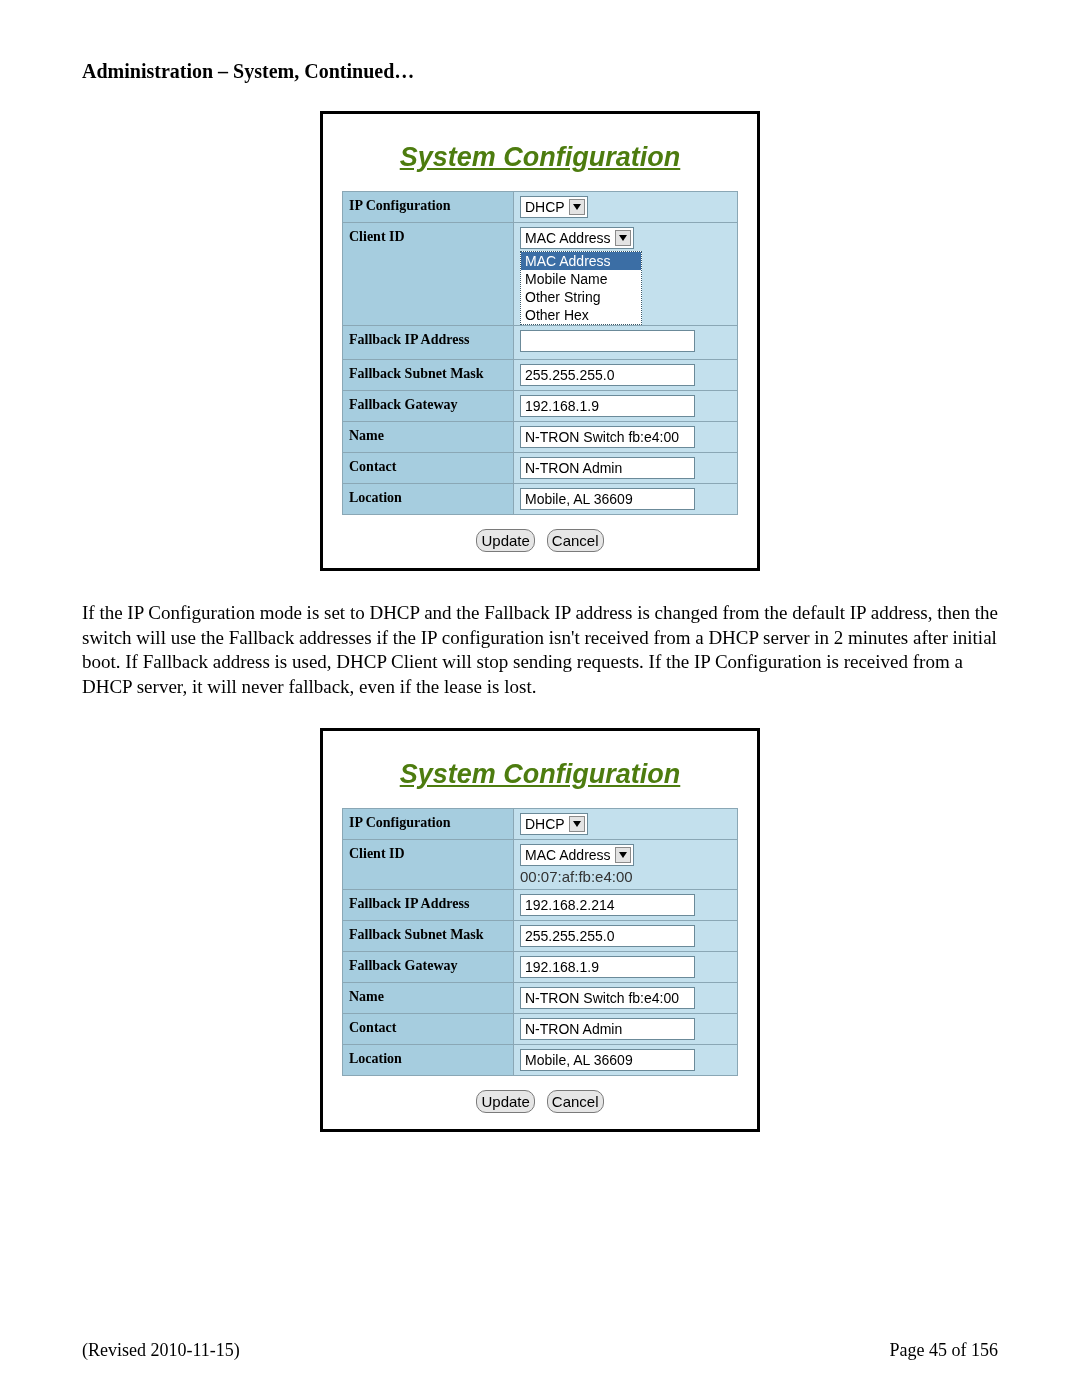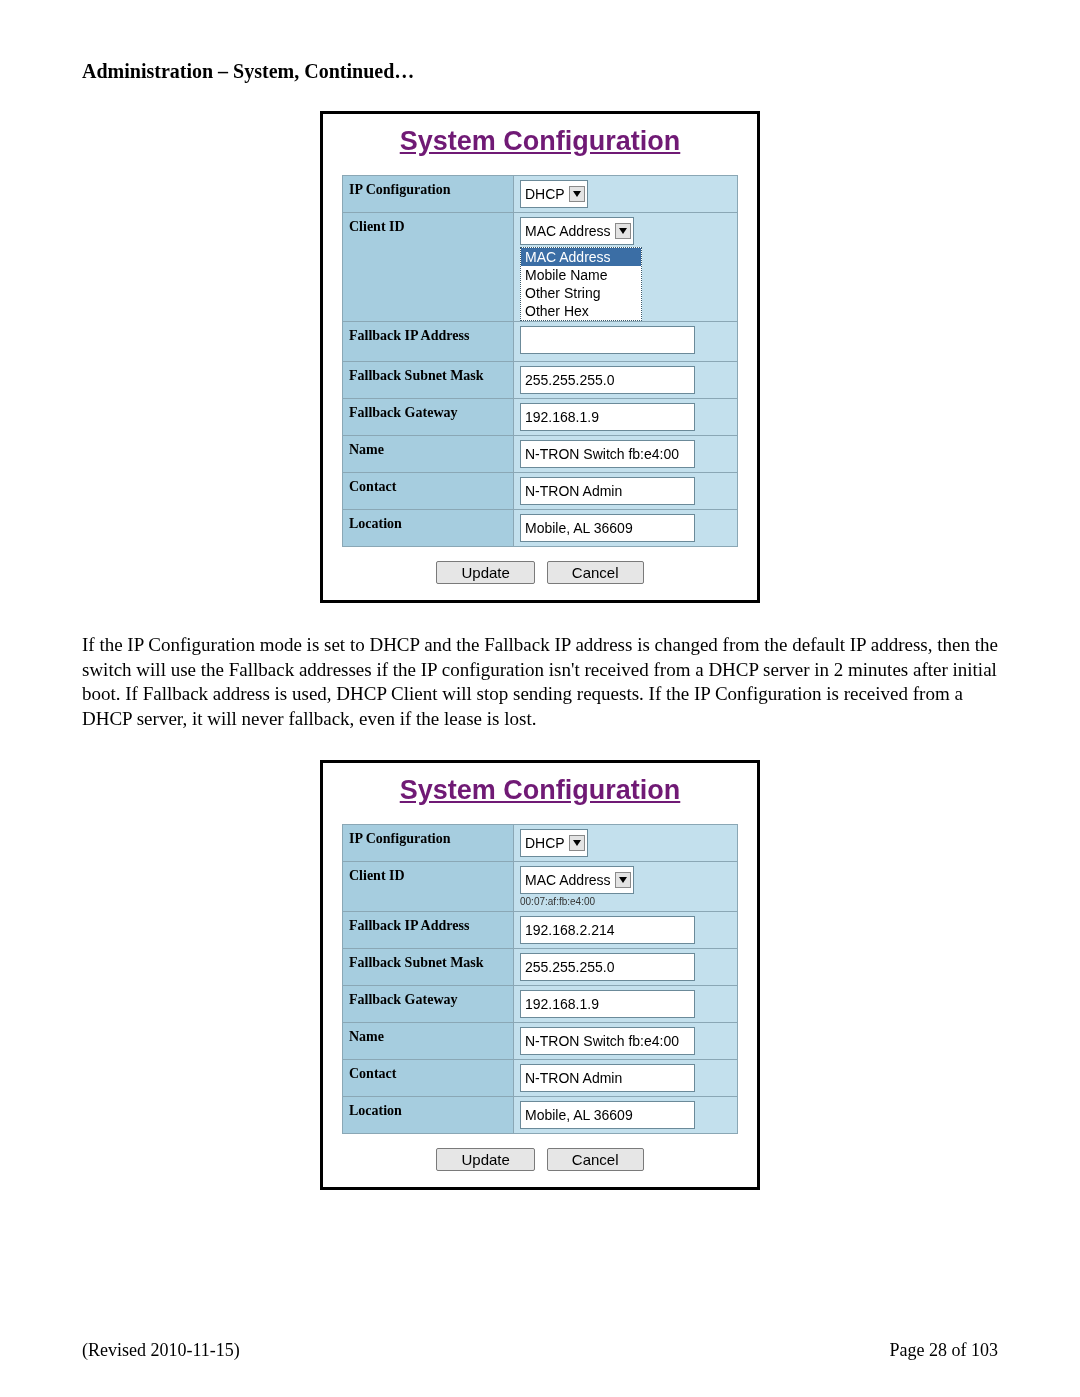--- a/index.html
+++ b/index.html
@@ -28,23 +28,24 @@
     border: 3px solid #000;
     background: #fff;
     padding: 10px 12px 16px 12px;
     box-sizing: border-box;
   }
   .config-title {
     text-align: center;
     font-family: Arial, Helvetica, sans-serif;
     font-size: 27px;
     font-weight: bold;
-    color: #701a75;
+    color: #4d7c0f;
     text-decoration: underline;
-    margin: 2px 0 18px 0;
+    margin: 18px 0 18px 0;
+    font-style: italic;
   }
   table.form-table {
     border-collapse: collapse;
     margin: 0 auto;
     width: 396px;
   }
   table.form-table td {
     border: 1px solid #8aa7b5;
     vertical-align: top;
   }
@@ -62,21 +63,21 @@
     font-family: Arial, Helvetica, sans-serif;
     font-size: 14px;
   }
   .select-box, .input-box {
     font-family: Arial, Helvetica, sans-serif;
     font-size: 14px;
     background: #fff;
     border: 1px solid #6b8a99;
     display: inline-flex;
     align-items: center;
-    height: 28px;
+    height: 22px;
     box-sizing: border-box;
   }
   .select-box {
     padding: 0 2px 0 4px;
   }
   .input-box {
     width: 175px;
     padding: 0 4px;
     overflow: hidden;
     white-space: nowrap;
@@ -113,33 +114,33 @@
   }
   .button-row {
     text-align: center;
     margin-top: 14px;
   }
   .btn {
     font-family: Arial, Helvetica, sans-serif;
     font-size: 15px;
     background: #e6e6e6;
     border: 1px solid #7a7a7a;
-    border-radius: 2px;
-    padding: 2px 24px;
+    border-radius: 10px;
+    padding: 2px 4px;
     margin: 0 4px;
     display: inline-block;
   }
   .body-text {
     font-size: 19px;
     line-height: 1.3;
     margin: 16px 0 28px 0;
   }
   .sub-text {
     font-family: Arial, Helvetica, sans-serif;
-    font-size: 10px;
+    font-size: 15px;
     color: #333;
     margin-top: 2px;
   }
   .footer {
     position: absolute;
     bottom: 36px;
     left: 82px;
     right: 82px;
     font-size: 18px;
     display: flex;
@@ -310,16 +311,16 @@
       </table>
 
     <div class="button-row">
       <span class="btn">Update</span>
       <span class="btn">Cancel</span>
     </div>
   </div>
 
   <div class="footer">
     <span>(Revised 2010-11-15)</span>
-    <span>Page 28 of 103</span>
+    <span>Page 45 of 156</span>
   </div>
 
 </div>
 
 </body></html>

